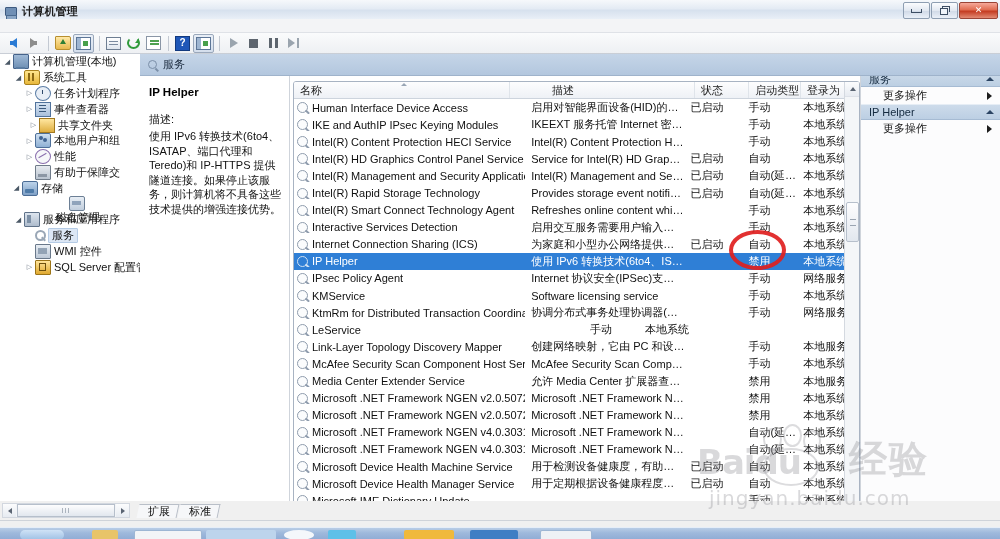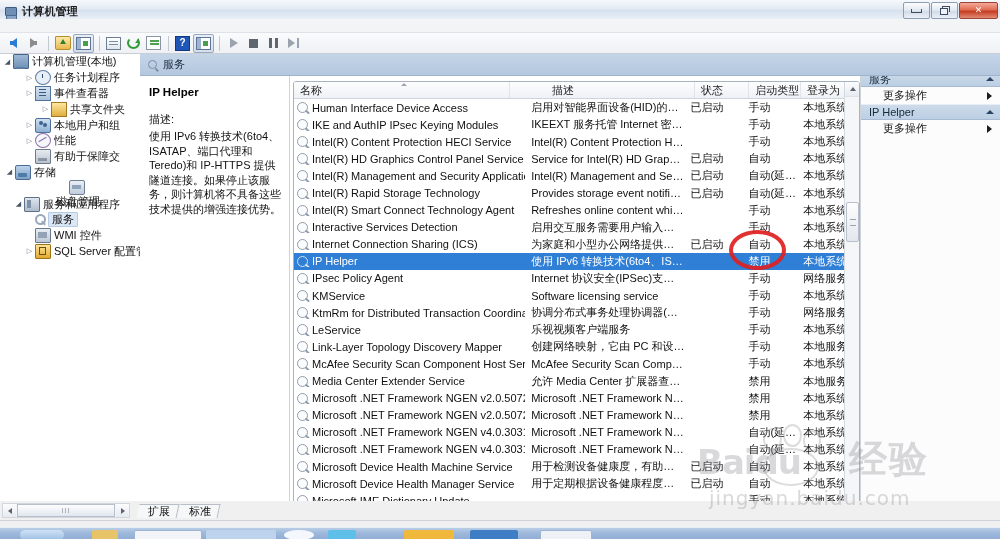--- a/index.html
+++ b/index.html
@@ -321,51 +321,56 @@
   </div>
 
   <div class="body">
 
     <div class="tree" id="tree">
         <div class="trow" style="padding-left: 2px;">
           <div class="twist open">◢</div>
           <div class="tico ti-comp"></div>
           <div class="tlabel">计算机管理(本地)</div>
         </div>
+        <div class="trow" style="padding-left: 13px;">
+          <div class="twist open">◢</div>
+          <div class="tico ti-tools"></div>
+          <div class="tlabel">系统工具</div>
+        </div>
         <div class="trow" style="padding-left: 24px;">
           <div class="twist">▷</div>
           <div class="tico ti-clock"></div>
           <div class="tlabel">任务计划程序</div>
         </div>
         <div class="trow" style="padding-left: 24px;">
           <div class="twist">▷</div>
           <div class="tico ti-event"></div>
           <div class="tlabel">事件查看器</div>
         </div>
-        <div class="trow" style="padding-left: 40px;">
+        <div class="trow" style="padding-left: 28px;">
           <div class="twist">▷</div>
           <div class="tico ti-share"></div>
           <div class="tlabel">共享文件夹</div>
         </div>
         <div class="trow" style="padding-left: 24px;">
           <div class="twist">▷</div>
           <div class="tico ti-users"></div>
           <div class="tlabel">本地用户和组</div>
         </div>
         <div class="trow" style="padding-left: 24px;">
           <div class="twist">▷</div>
           <div class="tico ti-perf"></div>
           <div class="tlabel">性能</div>
         </div>
         <div class="trow" style="padding-left: 24px;">
           <div class="twist"></div>
           <div class="tico ti-dev"></div>
           <div class="tlabel">有助于保障交</div>
         </div>
-        <div class="trow" style="padding-left: 4px; align-items: center;">
+        <div class="trow" style="padding-left: 11px; align-items: center;">
           <div class="twist open">◢</div>
           <div class="tico ti-store"></div>
           <div class="tlabel">存储</div>
         </div>
         <div class="trow" style="padding-left: 16px; flex-direction: column;">
           <div class="twist"></div>
           <div class="tico ti-disk"></div>
           <div class="tlabel">磁盘管理</div>
         </div>
         <div class="trow" style="padding-left: 13px;">
@@ -551,21 +556,20 @@
             <div class="cel" style="width: 160px;">协调分布式事务处理协调器(MSDTC...</div>
             <div class="cel" style="width: 58px;"></div>
             <div class="cel" style="width: 55px;">手动</div>
             <div class="cel" style="width: 62px;">网络服务</div>
           </div>
           <div class="lrow">
             <div class="cel name" style="width: 232px;">
               <span class="svcico"></span>
               <span>LeService</span>
             </div>
-            <div class="cel" style="width: 160px;">乐视视频客户端服务</div>
             <div class="cel" style="width: 58px;"></div>
             <div class="cel" style="width: 55px;">手动</div>
             <div class="cel" style="width: 62px;">本地系统</div>
           </div>
           <div class="lrow">
             <div class="cel name" style="width: 232px;">
               <span class="svcico"></span>
               <span>Link-Layer Topology Discovery Mapper</span>
             </div>
             <div class="cel" style="width: 160px;">创建网络映射，它由 PC 和设备拓扑...</div>

